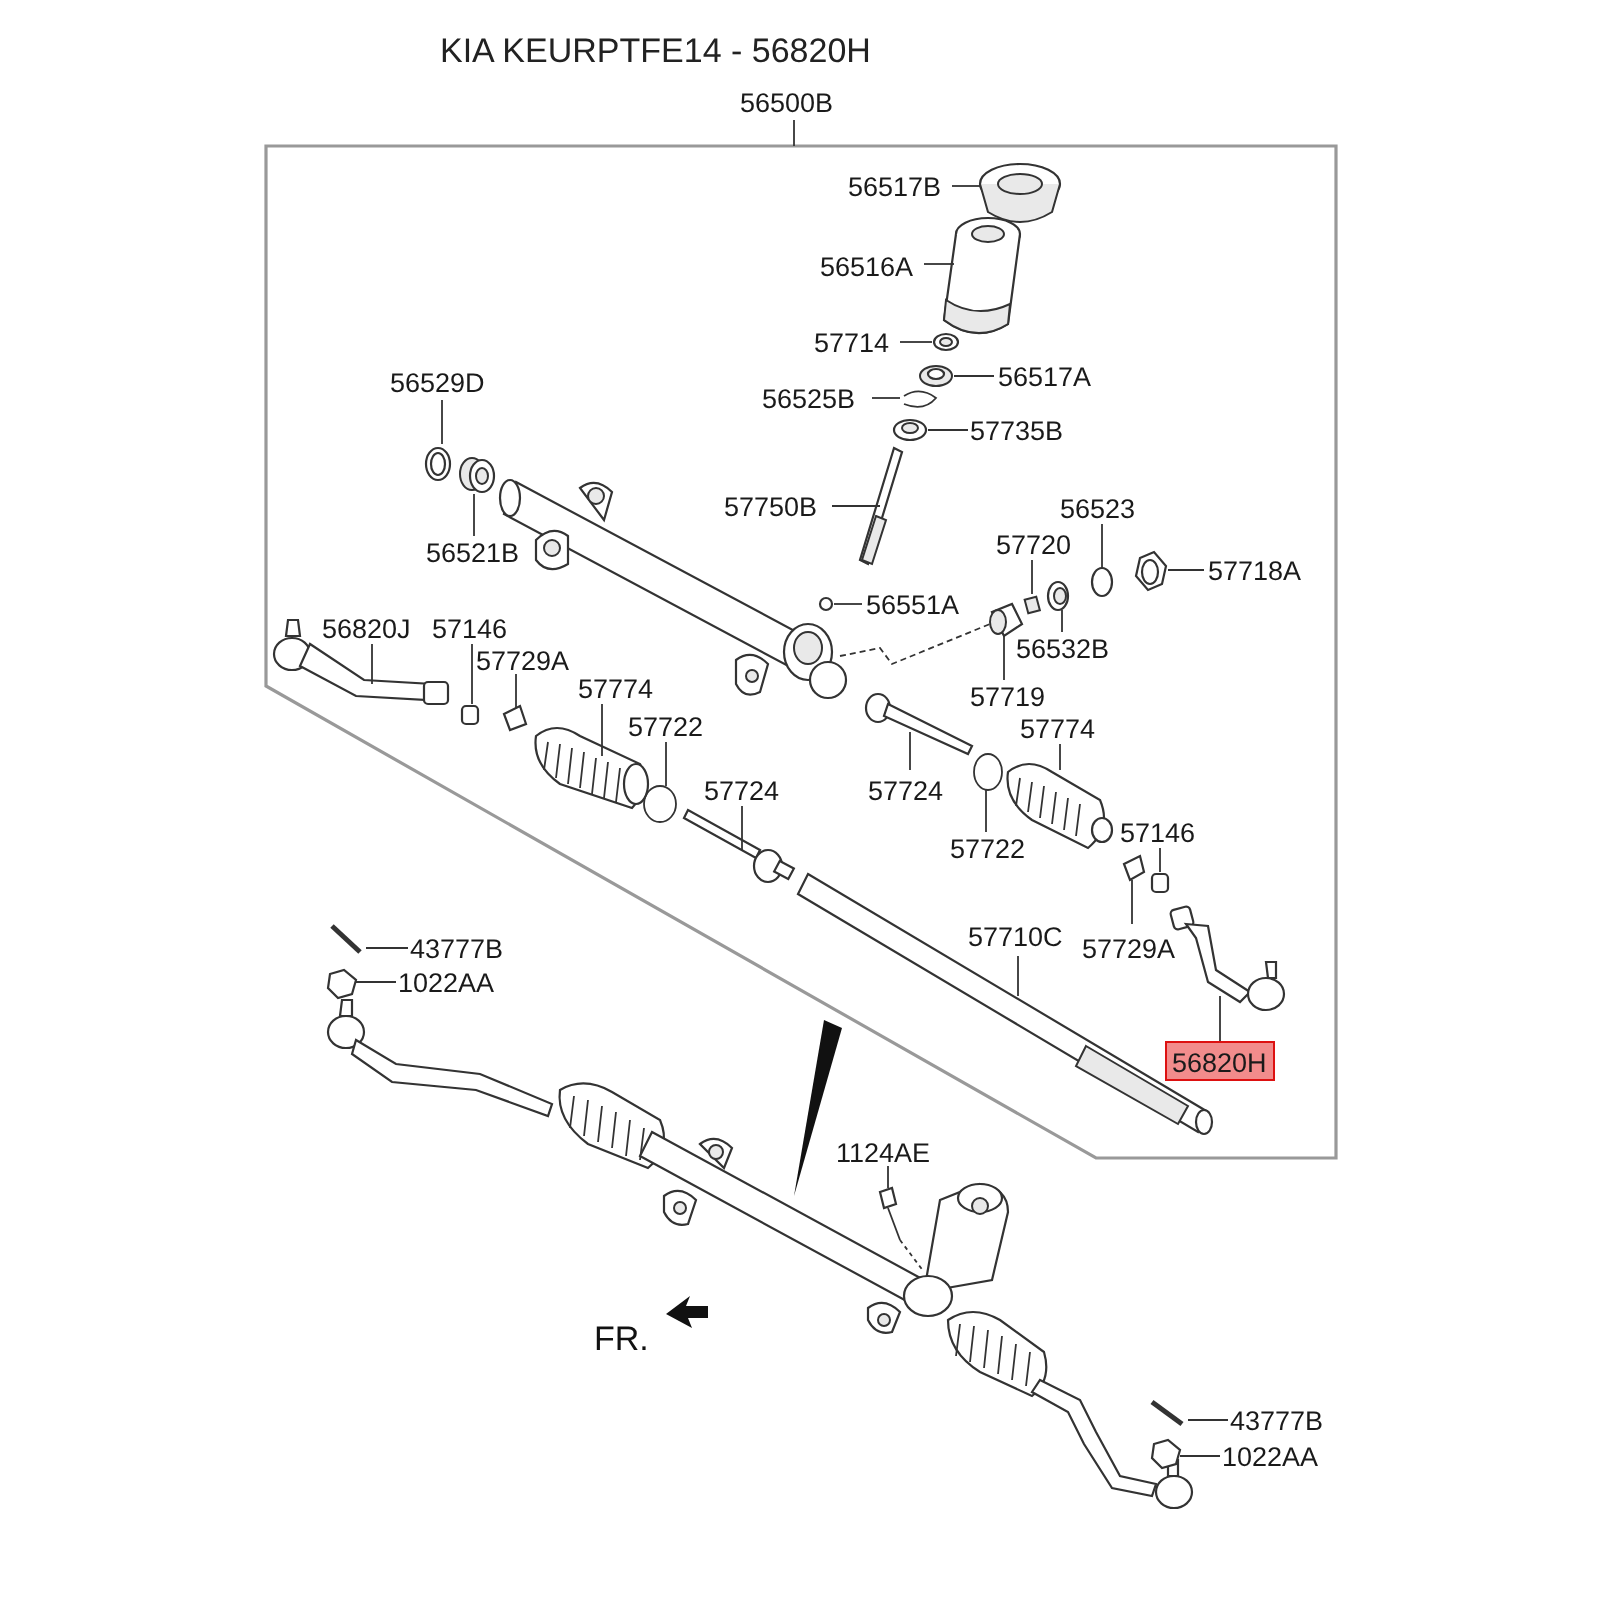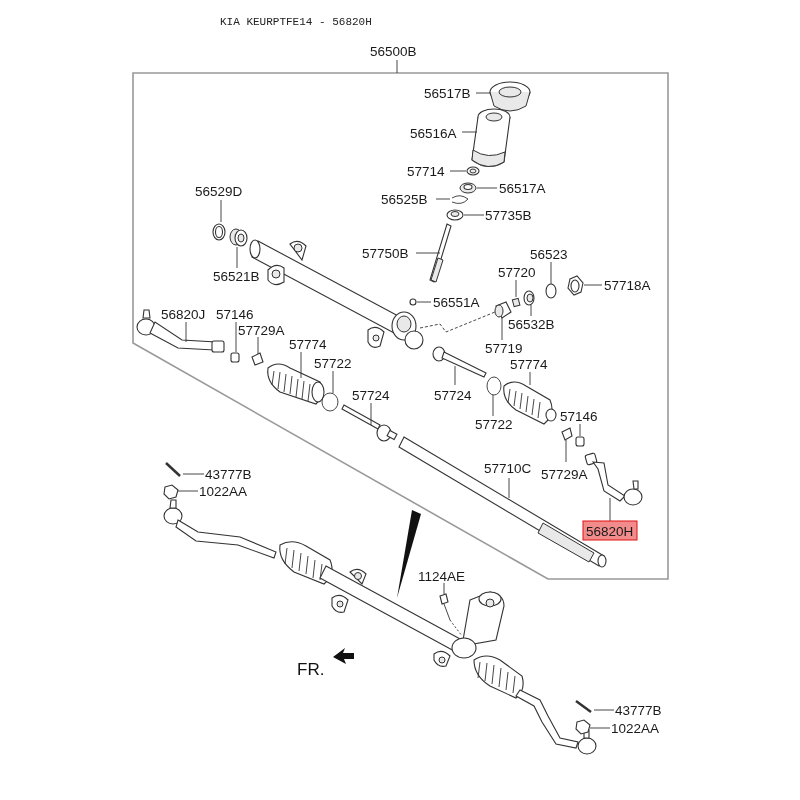--- a/index.html
+++ b/index.html
@@ -1,17 +1,17 @@
 <!DOCTYPE html>
 <html><head>
 <meta charset="utf-8">
 <style>
   html, body { margin: 0; padding: 0; background: #ffffff; }
   body { width: 800px; height: 800px; position: relative; overflow: hidden; font-family: "DejaVu Sans", sans-serif; }
-  .title { position: absolute; left: 220px; top: 16px; font-size: 11px; color: #222; font-family: Liberation Mono, monospace; }
+  .title { position: absolute; left: 220px; top: 16px; font-size: 17px; color: #222; font-family: Liberation Sans, sans-serif; }
   svg#diagram { position: absolute; left: 0; top: 0; }
   .lbl { font-family: "Liberation Sans", sans-serif; font-size: 13.5px; fill: #1a1a1a; }
   .part { fill: #ffffff; stroke: #333; stroke-width: 1.1; }
   .part-g { fill: #e9e9e9; stroke: #333; stroke-width: 1; }
   .lead { stroke: #333; stroke-width: 0.9; fill: none; }
   .box { stroke: #999; stroke-width: 1.6; fill: none; }
   .hl { fill: #f28c8c; stroke: #d11; stroke-width: 1; }
 </style>
 </head>
 <body>

